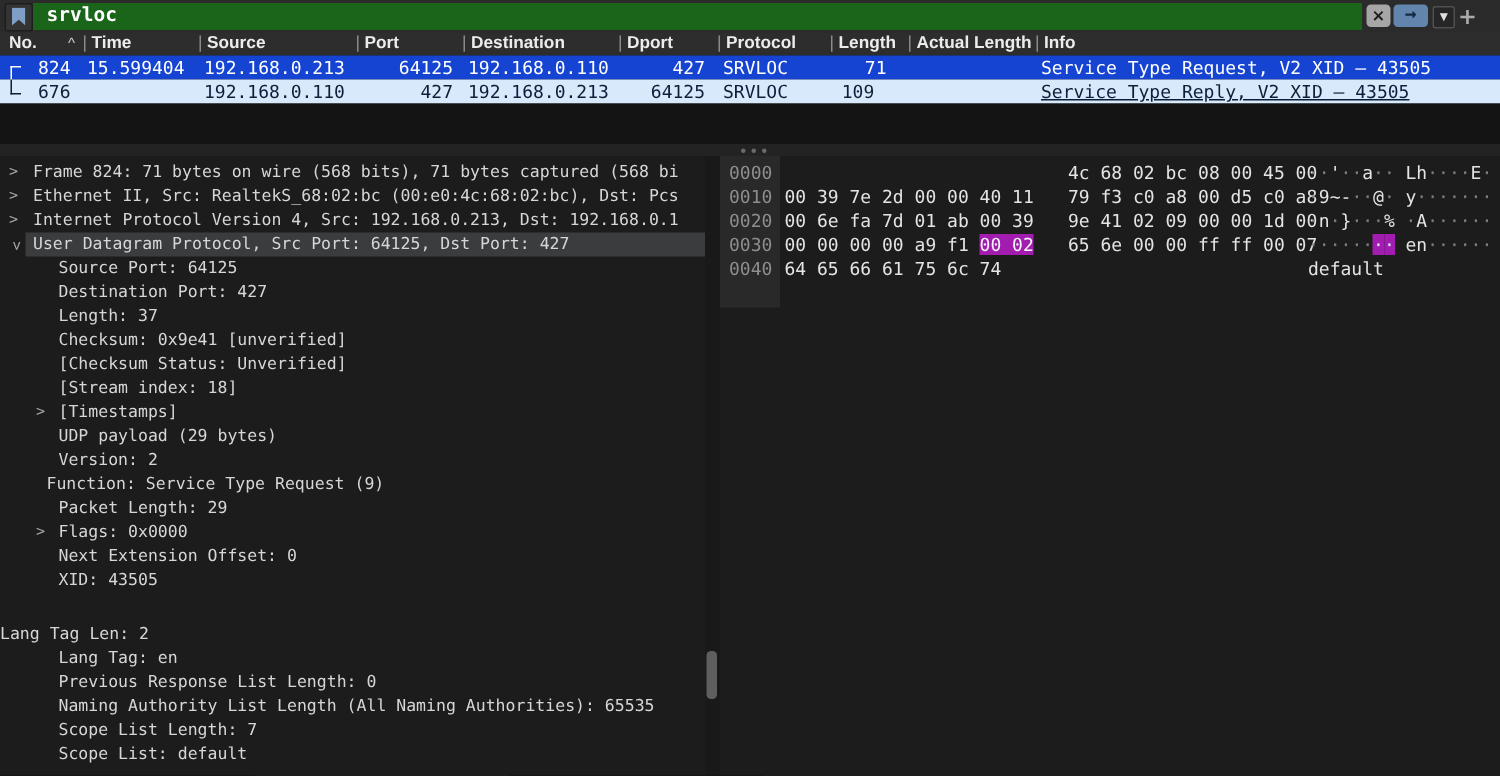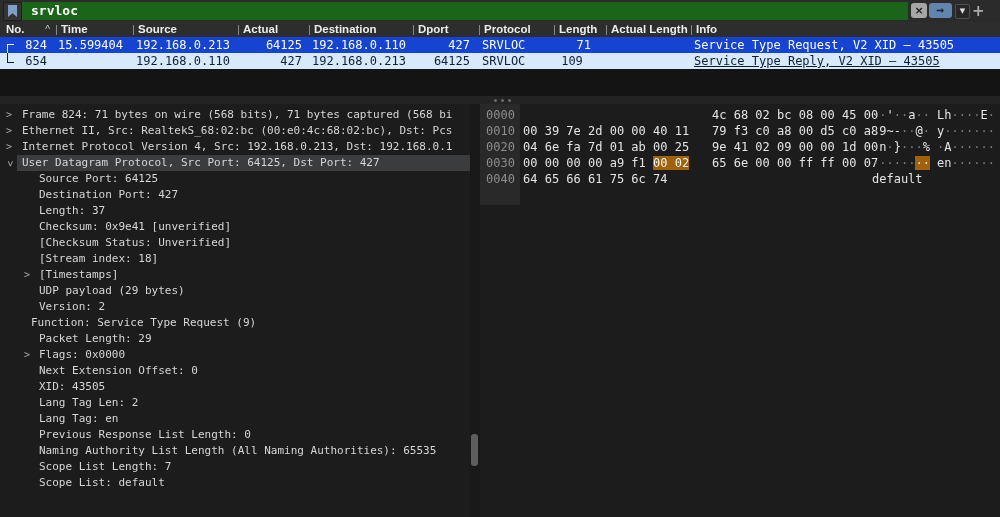--- a/index.html
+++ b/index.html
@@ -67,21 +67,21 @@
   .bytes{position:absolute;left:480px;top:104px;width:520px;height:413px;background:#1c1c1c;
          padding-top:3px;box-sizing:border-box;}
   .gutter{position:absolute;left:0;top:0;width:40px;height:101px;background:#292929;}
   .brow{position:relative;height:16px;line-height:16px;font-size:12px;color:#e4e4e4;}
   .boff{position:absolute;left:6px;color:#8e8e8e;}
   .bg1{position:absolute;left:43px;}
   .bg2{position:absolute;left:232px;}
   .ba1{position:absolute;left:392px;}
   .ba2{position:absolute;left:457px;}
   .dim{color:#7d7d7d;}
-  .hl{background:#a16207;color:#f2f6fa;}
+  .hl{background:#a21caf;color:#f2f6fa;}
   .hl.dim{color:#cfe0f2;}
 </style>
 </head>
 <body>
 
 <div class="app">
 
   <div class="filter-bar">
     <div class="bookmark-btn">
       <span class="bookmark-glyph"></span>
@@ -92,21 +92,21 @@
     <div class="clear-btn">×</div>
     <div class="apply-btn">→</div>
     <div class="caret-btn">▼</div>
     <div class="add-btn">+</div>
   </div>
 
   <div class="header-row" id="header-row">
       <div class="hcell" style="width: 55px;"><span>No.</span><span class="hsort">^</span></div>
       <div class="hcell" style="width: 77px;"><span class="sep">|</span><span>Time</span></div>
       <div class="hcell" style="width: 105px;"><span class="sep">|</span><span>Source</span></div>
-      <div class="hcell" style="width: 71px;"><span class="sep">|</span><span>Actual</span></div>
+      <div class="hcell" style="width: 71px;"><span class="sep">|</span><span>Port</span></div>
       <div class="hcell" style="width: 104px;"><span class="sep">|</span><span>Destination</span></div>
       <div class="hcell" style="width: 66px;"><span class="sep">|</span><span>Dport</span></div>
       <div class="hcell" style="width: 75px;"><span class="sep">|</span><span>Protocol</span></div>
       <div class="hcell" style="width: 52px;"><span class="sep">|</span><span>Length</span></div>
       <div class="hcell" style="width: 85px;"><span class="sep">|</span><span>Actual Length</span></div>
       <div class="hcell" style="width: 310px;"><span class="sep">|</span><span>Info</span></div>
     </div>
   <div class="plist-rows" id="plist-rows">
       <div class="prow selected">
         <span class="bracket start"></span>
@@ -116,21 +116,21 @@
         <div class="pcell" style="width: 71px; text-align: right; padding-right: 6px;">64125</div>
         <div class="pcell" style="width: 104px; padding-left: 4px;">192.168.0.110</div>
         <div class="pcell" style="width: 66px; text-align: right; padding-right: 8px;">427</div>
         <div class="pcell" style="width: 75px; padding-left: 4px;">SRVLOC</div>
         <div class="pcell" style="width: 52px; text-align: right; padding-right: 14px;">71</div>
         <div class="pcell" style="width: 85px; padding-left: 4px;"></div>
         <div class="pcell" style="width: 310px; padding-left: 4px;">Service Type Request, V2 XID – 43505</div>
       </div>
       <div class="prow related">
         <span class="bracket end"></span>
-        <div class="pcell" style="width: 55px; text-align: right; padding-right: 8px;">654</div>
+        <div class="pcell" style="width: 55px; text-align: right; padding-right: 8px;">676</div>
         <div class="pcell" style="width: 77px; padding-left: 3px; margin-top: 43px;">15.600280</div>
         <div class="pcell" style="width: 105px; padding-left: 4px;">192.168.0.110</div>
         <div class="pcell" style="width: 71px; text-align: right; padding-right: 6px;">427</div>
         <div class="pcell" style="width: 104px; padding-left: 4px;">192.168.0.213</div>
         <div class="pcell" style="width: 66px; text-align: right; padding-right: 8px;">64125</div>
         <div class="pcell" style="width: 75px; padding-left: 4px;">SRVLOC</div>
         <div class="pcell" style="width: 52px; text-align: center; padding-right: 14px;">109</div>
         <div class="pcell" style="width: 85px; padding-left: 4px;"></div>
         <div class="pcell" style="width: 310px; padding-left: 4px; text-decoration: underline;">Service Type Reply, V2 XID – 43505</div>
       </div>
@@ -155,21 +155,21 @@
       <div class="drow" style="padding-left: 39px;"><span class="dtext">[Checksum Status: Unverified]</span></div>
       <div class="drow" style="padding-left: 39px;"><span class="dtext">[Stream index: 18]</span></div>
       <div class="drow" style="padding-left: 39px;"><span class="chev" style="left: 24px;">&gt;</span><span class="dtext">[Timestamps]</span></div>
       <div class="drow" style="padding-left: 39px;"><span class="dtext">UDP payload (29 bytes)</span></div>
       <div class="drow" style="padding-left: 39px;"><span class="dtext">Version: 2</span></div>
       <div class="drow" style="padding-left: 31px;"><span class="dtext">Function: Service Type Request (9)</span></div>
       <div class="drow" style="padding-left: 39px;"><span class="dtext">Packet Length: 29</span></div>
       <div class="drow" style="padding-left: 39px;"><span class="chev" style="left: 24px;">&gt;</span><span class="dtext">Flags: 0x0000</span></div>
       <div class="drow" style="padding-left: 39px;"><span class="dtext">Next Extension Offset: 0</span></div>
       <div class="drow" style="padding-left: 39px;"><span class="dtext">XID: 43505</span></div>
-      <div class="drow" style="padding-left: 39px;"><span class="dtext">Lang Tag Len: 2</span></div>
+      <div class="drow" style=" margin-top: 20px;"><span class="dtext">Lang Tag Len: 2</span></div>
       <div class="drow" style="padding-left: 39px;"><span class="dtext">Lang Tag: en</span></div>
       <div class="drow" style="padding-left: 39px;"><span class="dtext">Previous Response List Length: 0</span></div>
       <div class="drow" style="padding-left: 39px;"><span class="dtext">Naming Authority List Length (All Naming Authorities): 65535</span></div>
       <div class="drow" style="padding-left: 39px;"><span class="dtext">Scope List Length: 7</span></div>
       <div class="drow" style="padding-left: 39px;"><span class="dtext">Scope List: default</span></div>
     </div>
 
   <div class="vscroll">
     <div class="vthumb"></div>
   </div>
@@ -184,21 +184,21 @@
       </div>
       <div class="brow">
         <span class="boff">0010</span>
         <span class="bg1">00 39 7e 2d 00 00 40 11</span>
         <span class="bg2">79 f3 c0 a8 00 d5 c0 a8</span>
         <span class="ba1"><span class="dim">·</span>9~-<span class="dim">·</span><span class="dim">·</span>@<span class="dim">·</span></span>
         <span class="ba2">y<span class="dim">·</span><span class="dim">·</span><span class="dim">·</span><span class="dim">·</span><span class="dim">·</span><span class="dim">·</span><span class="dim">·</span></span>
       </div>
       <div class="brow">
         <span class="boff">0020</span>
-        <span class="bg1">04 6e fa 7d 01 ab 00 25</span>
+        <span class="bg1">00 6e fa 7d 01 ab 00 39</span>
         <span class="bg2">9e 41 02 09 00 00 1d 00</span>
         <span class="ba1"><span class="dim">·</span>n<span class="dim">·</span>}<span class="dim">·</span><span class="dim">·</span><span class="dim">·</span>%</span>
         <span class="ba2"><span class="dim">·</span>A<span class="dim">·</span><span class="dim">·</span><span class="dim">·</span><span class="dim">·</span><span class="dim">·</span><span class="dim">·</span></span>
       </div>
       <div class="brow">
         <span class="boff">0030</span>
         <span class="bg1">00 00 00 00 a9 f1 <span class="hl">00 02</span></span>
         <span class="bg2">65 6e 00 00 ff ff 00 07</span>
         <span class="ba1"><span class="dim">·</span><span class="dim">·</span><span class="dim">·</span><span class="dim">·</span><span class="dim">·</span><span class="dim">·</span><span class="dim hl">·</span><span class="dim hl">·</span></span>
         <span class="ba2">en<span class="dim">·</span><span class="dim">·</span><span class="dim">·</span><span class="dim">·</span><span class="dim">·</span><span class="dim">·</span></span>

